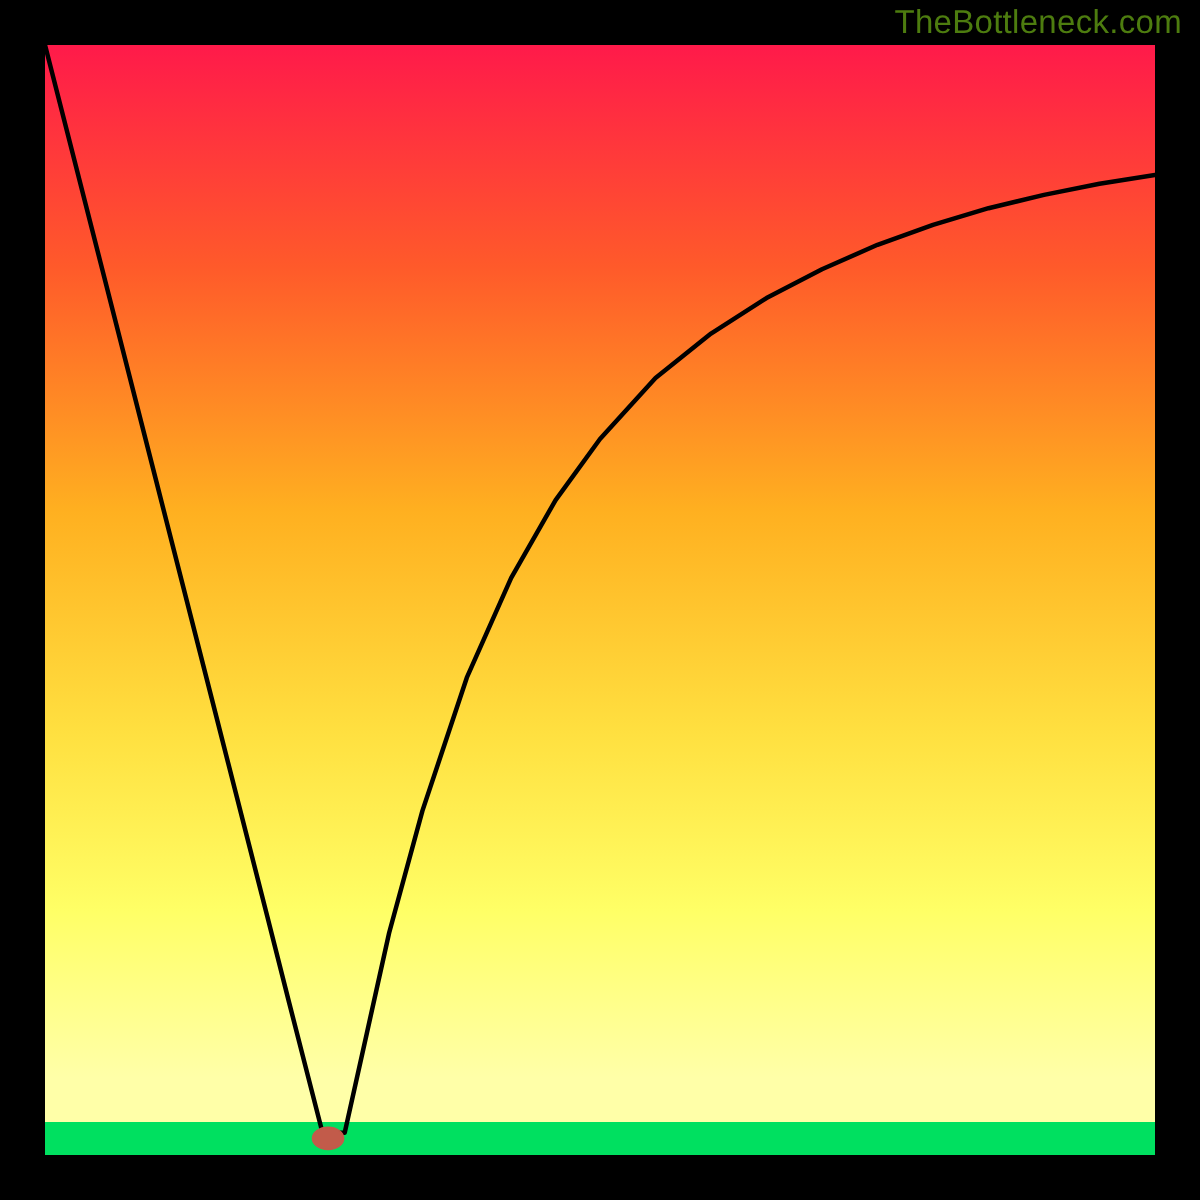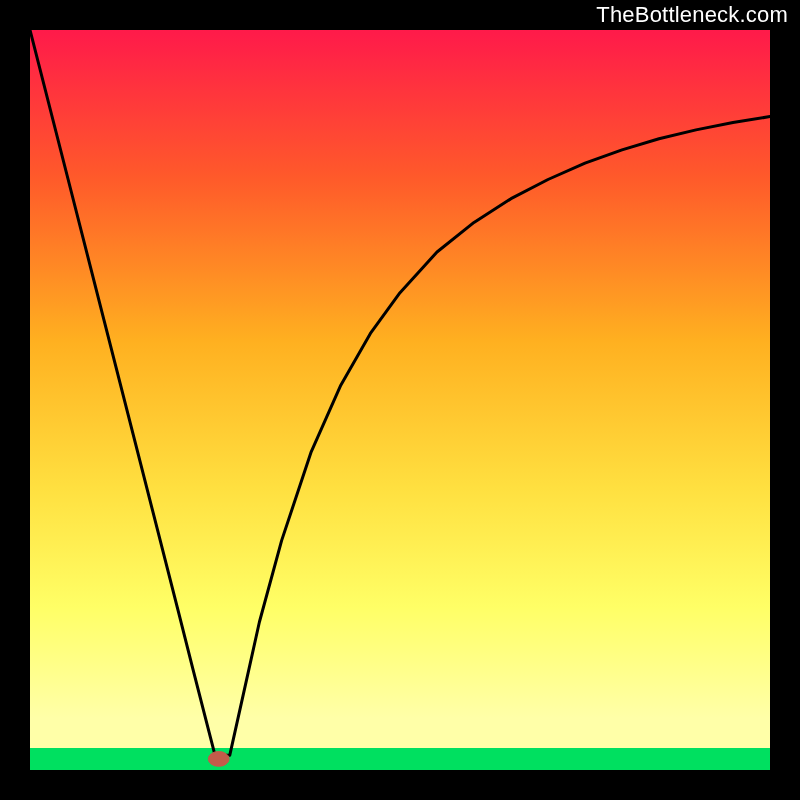--- a/index.html
+++ b/index.html
@@ -13,21 +13,21 @@
   .outer {
     position: relative;
     width: 800px;
     height: 800px;
     background: #000;
   }
   .brand {
     position: absolute;
     top: 2px;
     right: 12px;
-    color: #ffffff;
+    color: #4d7c0f;
     font-size: 22px;
     font-weight: 500;
     letter-spacing: 0.2px;
   }
   .plot-area {
     position: absolute;
     left: 30px;
     top: 30px;
     width: 740px;
     height: 740px;

